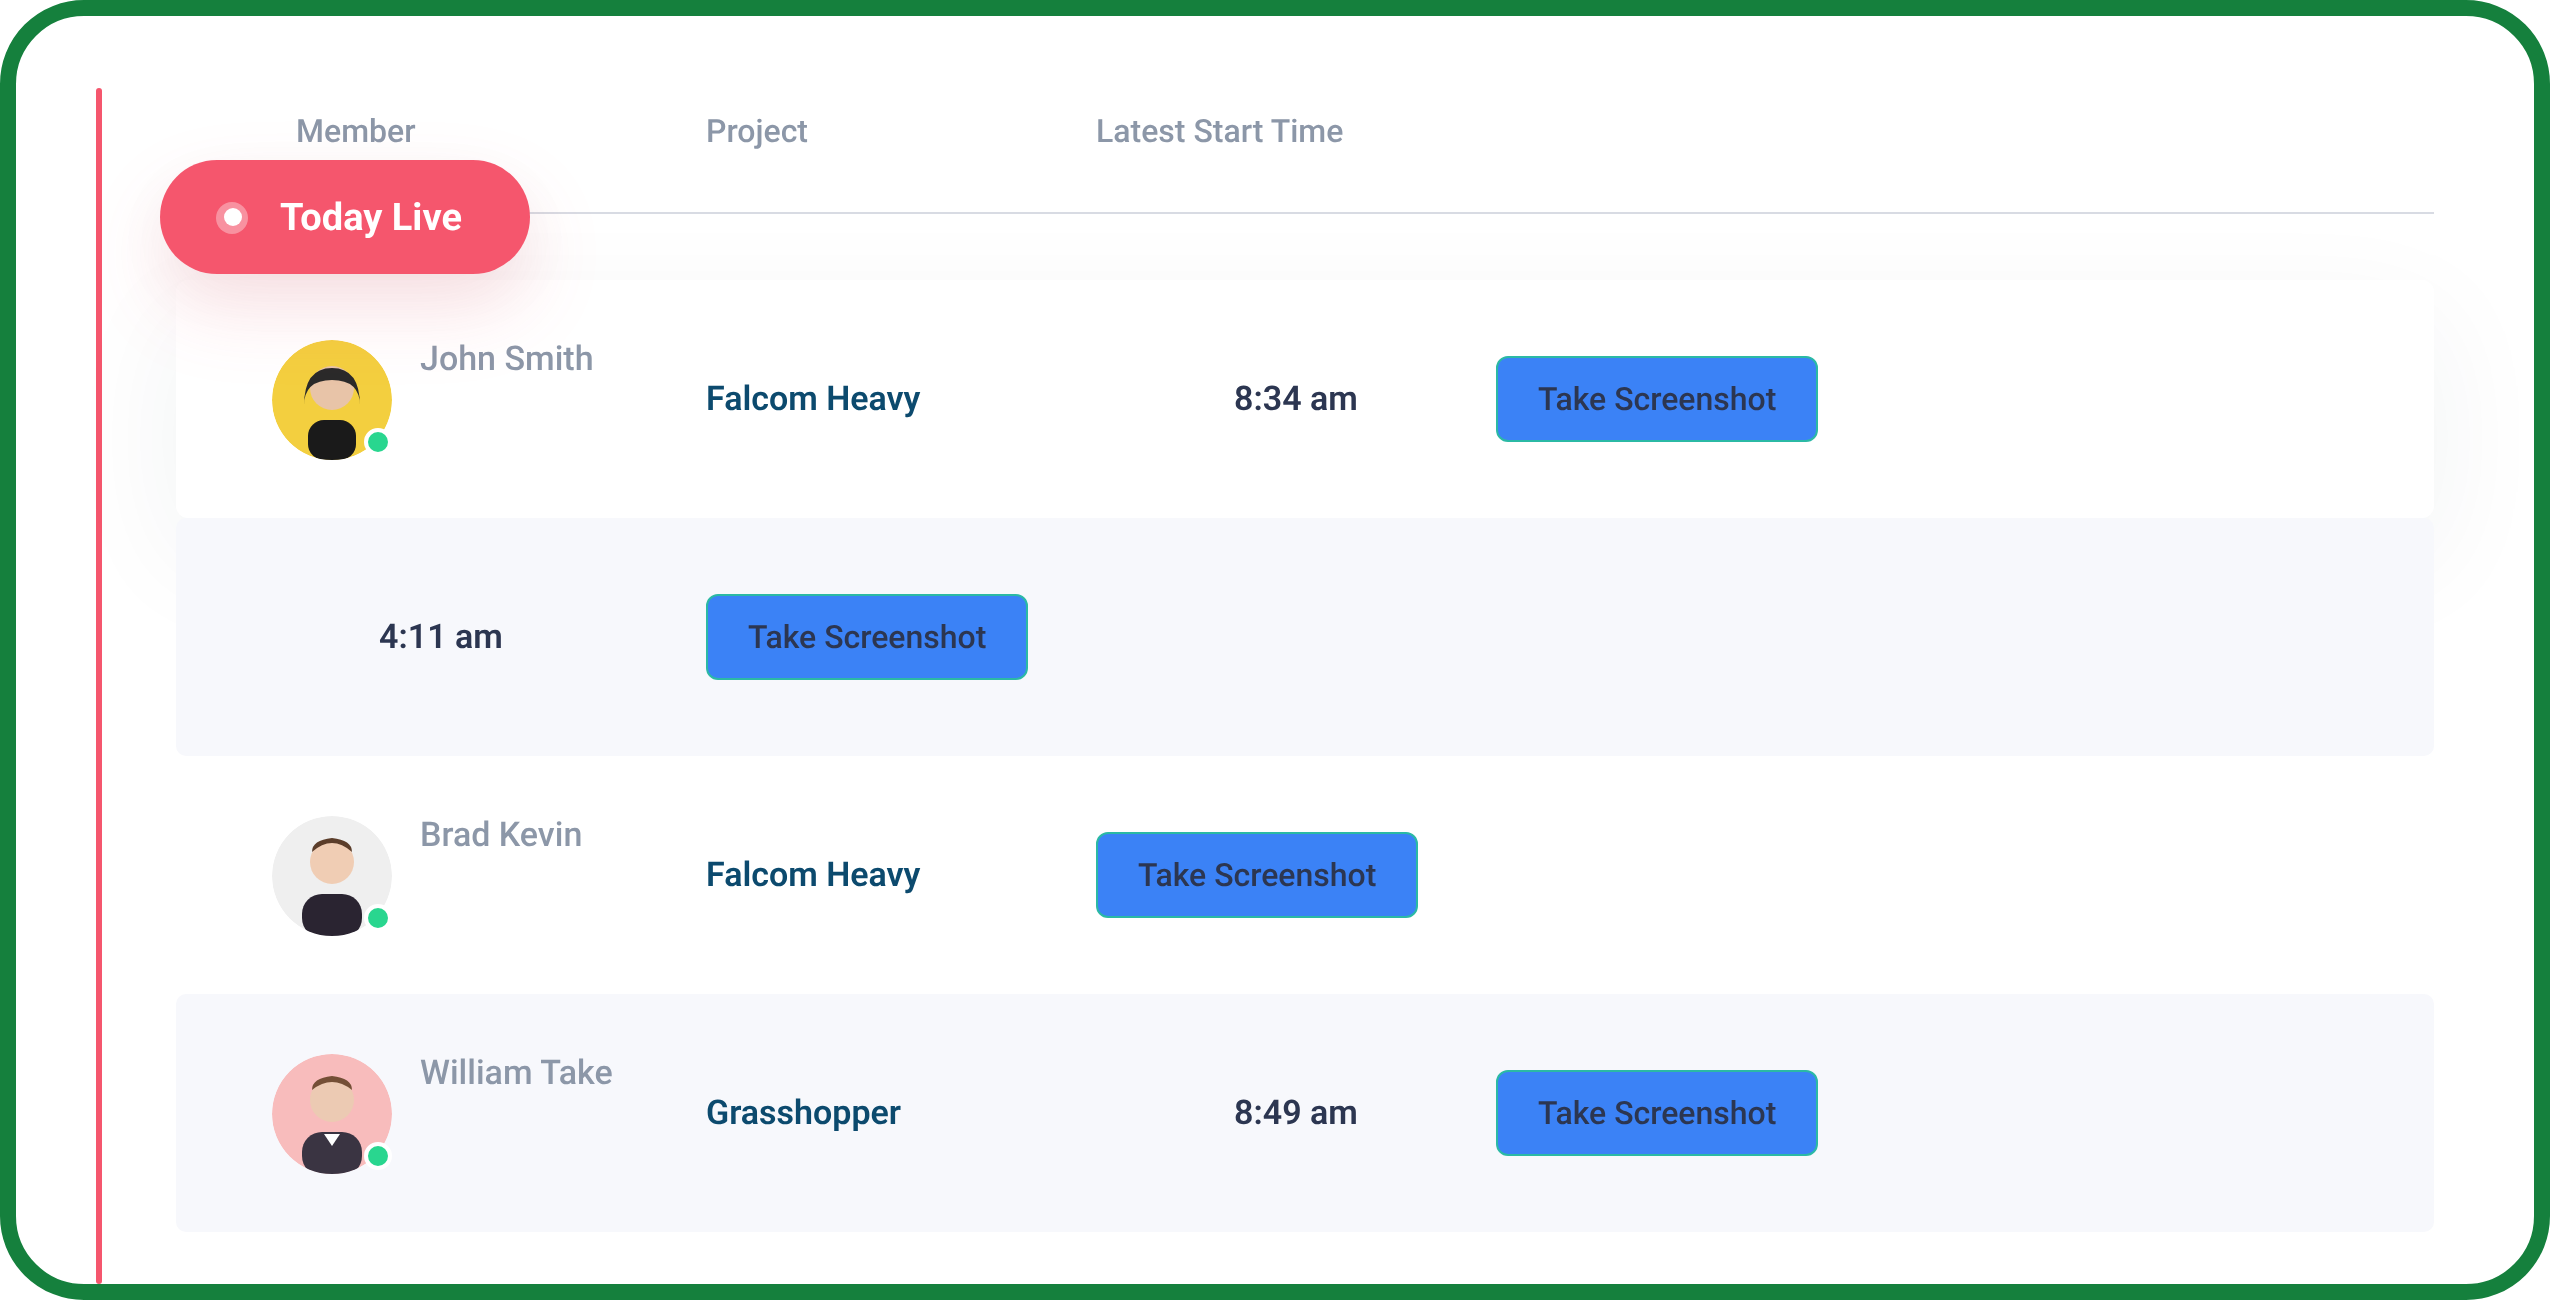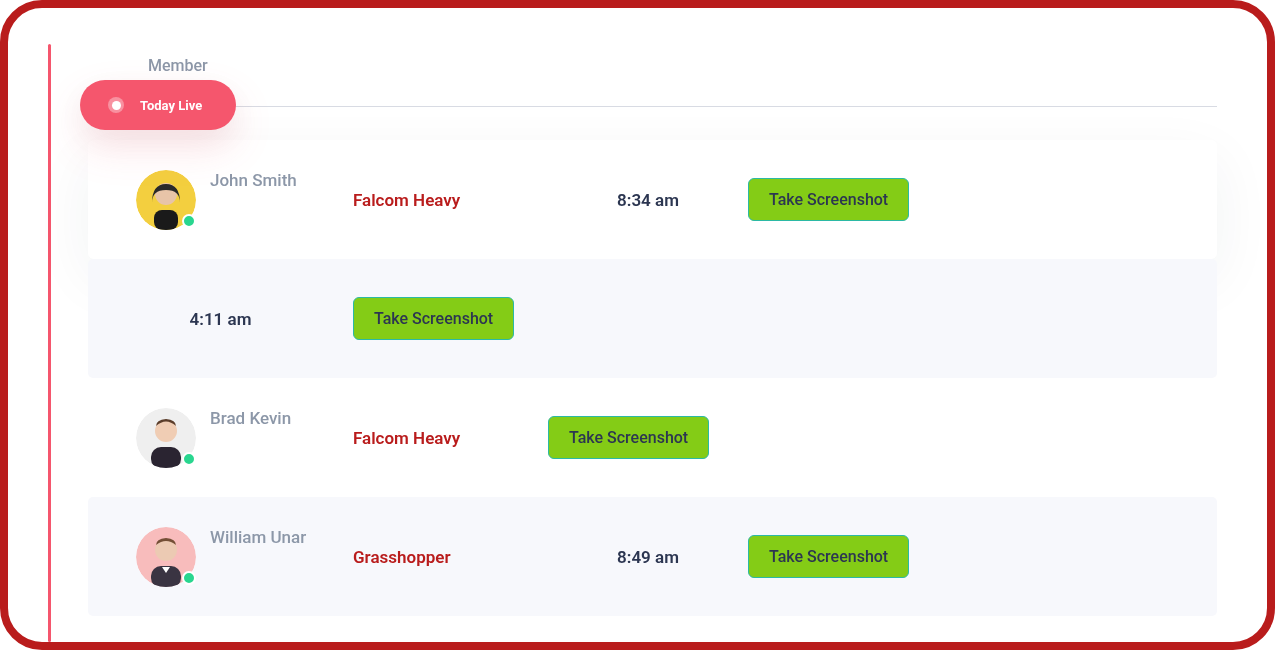--- a/index.html
+++ b/index.html
@@ -11,21 +11,21 @@
     body {
       background: #fff;
       width: 1275px;
       height: 650px;
       overflow: hidden;
       position: relative;
     }
     .frame {
       position: absolute;
       inset: 0;
-      border: 8px solid #b91c1c;
+      border: 8px solid #15803d;
       border-radius: 42px;
       background: #fff;
       overflow: hidden;
     }
     .inner {
       position: relative;
       width: 100%;
       height: 100%;
       padding: 0;
     }
@@ -56,21 +56,21 @@
       top: 98px;
       height: 1px;
       background: #d8dbe3;
     }
     .badge {
       position: absolute;
       left: 72px;
       top: 72px;
       background: #f5566d;
       color: #fff;
-      font-size: 13px;
+      font-size: 19px;
       font-weight: 700;
       padding: 17px 34px 17px 28px;
       border-radius: 40px;
       display: flex;
       align-items: center;
       gap: 16px;
       box-shadow: 0 18px 40px rgba(245,86,109,0.15), 0 10px 30px rgba(0,0,0,0.04);
       z-index: 5;
     }
     .badge-pulse {
@@ -136,53 +136,55 @@
       border-radius: 50%;
       background: #29d68f;
       border: 2px solid #fff;
     }
     .member-name {
       color: #8c97a8;
       font-size: 17px;
       font-weight: 500;
     }
     .project-cell {
-      color: #b91c1c;
+      color: #0c4a6e;
       font-size: 17px;
       font-weight: 600;
     }
     .time-cell {
       color: #2c3651;
       font-size: 17px;
       font-weight: 600;
       text-align: center;
     }
     .action-cell {
     }
     .screenshot-btn {
       border: 1.5px solid #2bb9a5;
-      background: #84cc16;
+      background: #3b82f6;
       color: #2c3651;
       font-size: 16px;
       font-weight: 500;
       padding: 11px 20px;
       border-radius: 6px;
       cursor: pointer;
     }
   </style>
 </head>
 <body>
 
 <div class="frame">
   <div class="inner">
 
     <div class="timeline-bar"></div>
 
     <div class="header-row">
       <div class="header-member">Member</div>
+      <div class="header-project">Project</div>
+      <div class="header-time">Latest Start Time</div>
       <div></div>
     </div>
 
     <div class="divider"></div>
 
     <div class="badge">
       <span class="badge-pulse">
         <span class="badge-pulse-inner"></span>
       </span>
       <span>Today Live</span>
@@ -241,21 +243,21 @@
           <div class="avatar-wrap">
             <svg class="avatar" viewBox="0 0 60 60">
                 <circle cx="30" cy="30" r="30" fill="#f8bcbc"></circle>
                 <circle cx="30" cy="23" r="11" fill="#eccab3"></circle>
                 <path d="M20 18 Q30 10 40 18 Q40 12 30 11 Q20 12 20 18" fill="#744f36"></path>
                 <rect x="15" y="39" width="30" height="22" rx="10" fill="#3a3442"></rect>
                 <path d="M26 40 L30 46 L34 40" fill="#fff"></path>
               </svg>
             <span class="status-dot"></span>
           </div>
-          <span class="member-name">William Unar</span>
+          <span class="member-name">William Take</span>
         </div>
         <div class="project-cell">Grasshopper</div>
         <div class="time-cell">8:49 am</div>
         <div class="action-cell">
           <button class="screenshot-btn">Take Screenshot</button>
         </div>
       </div>
 
     </div>
 

